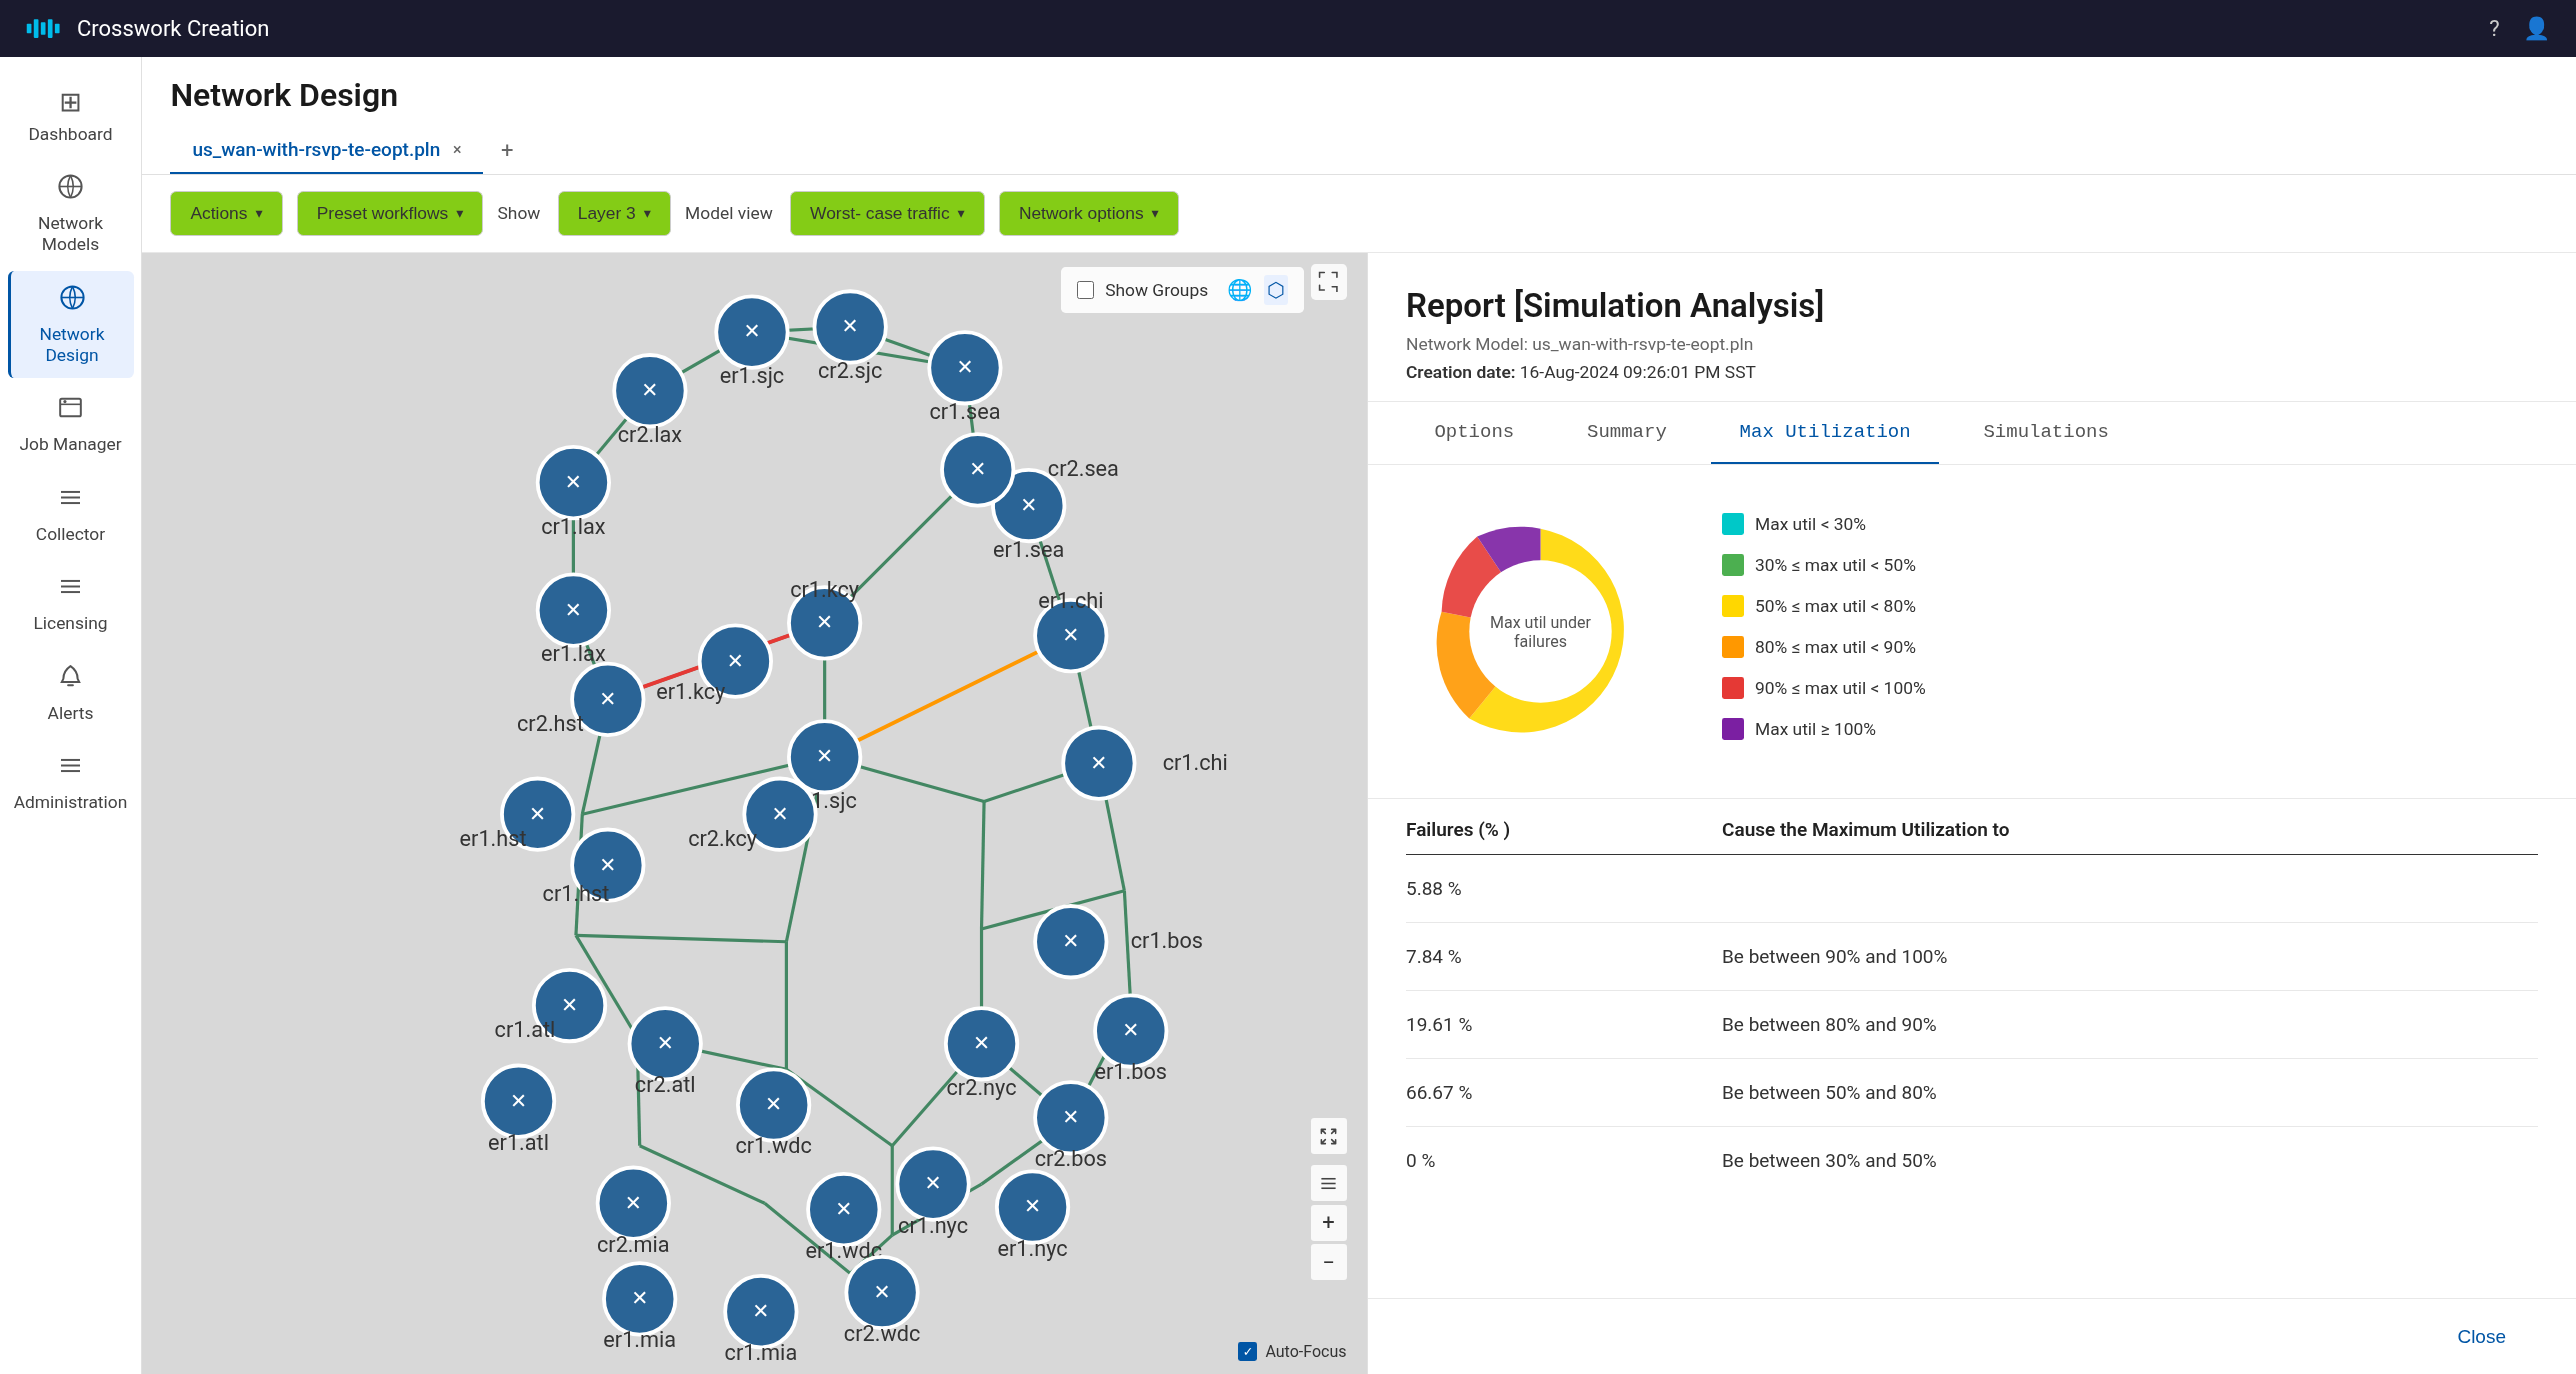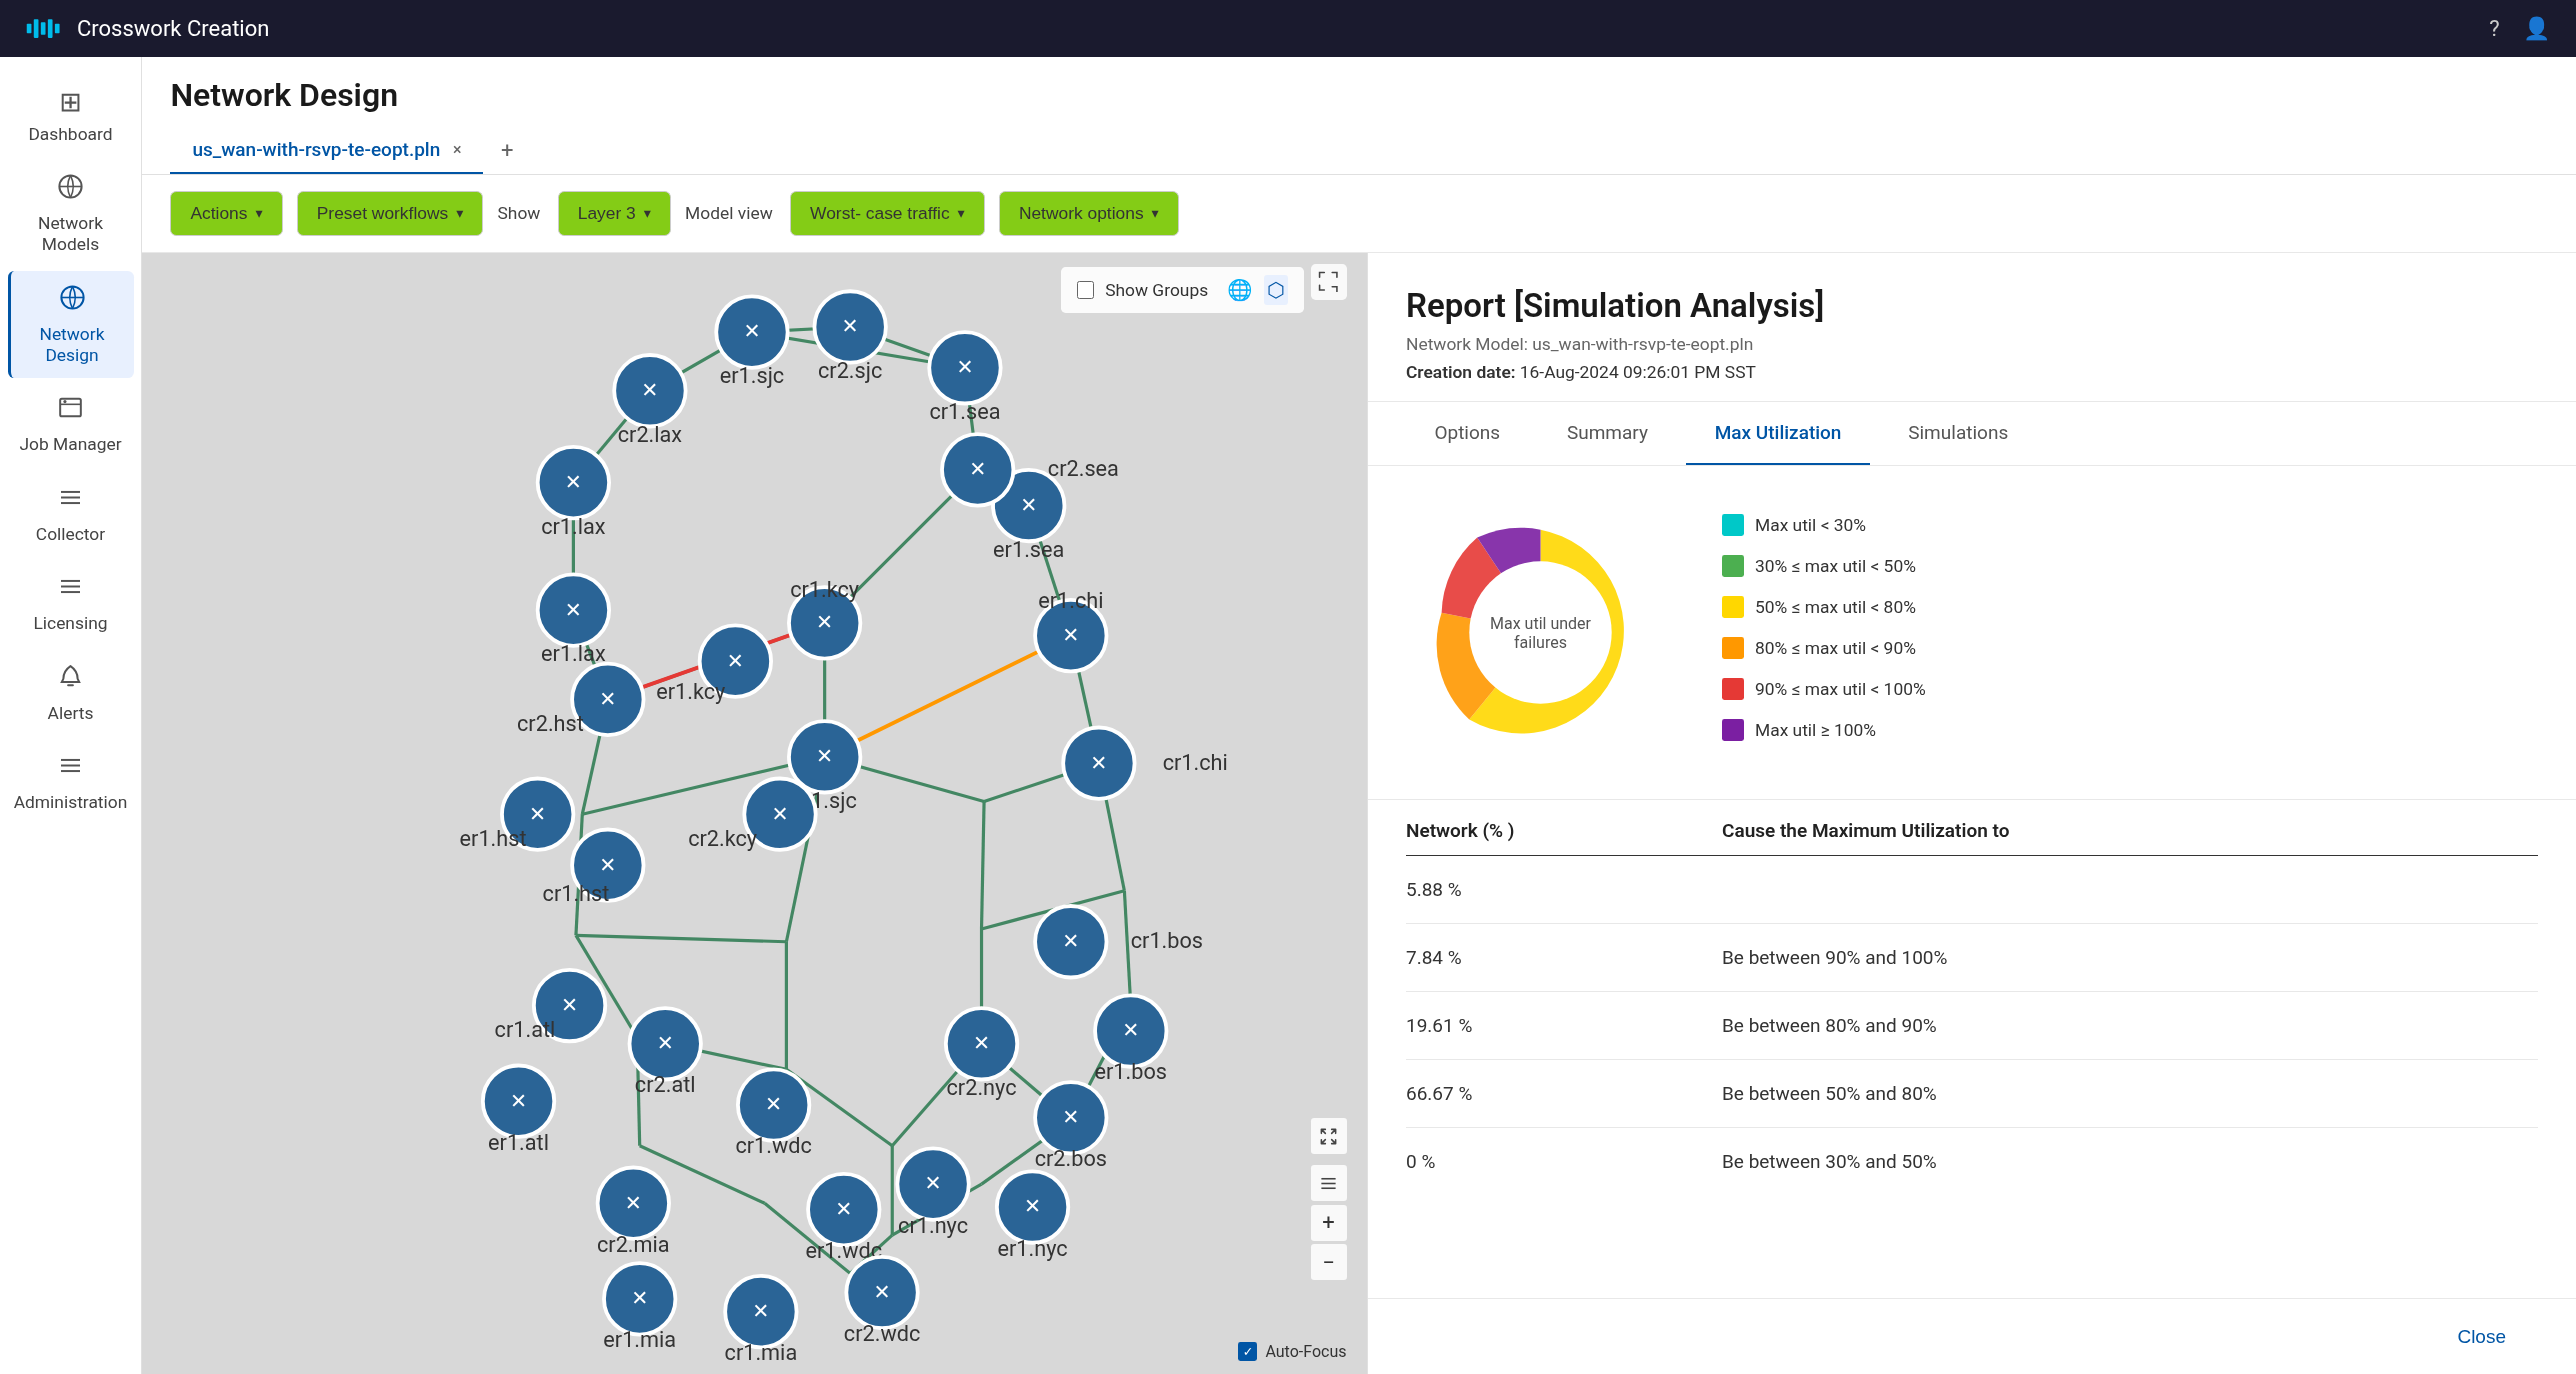--- a/index.html
+++ b/index.html
@@ -259,23 +259,24 @@
       color: #666;
     }
     .report-creation {
       font-size: 17.4px;
       color: #333;
       margin-top: 8px;
     }
     .report-creation strong { font-weight: 600; }
     .report-tabs {
       display: flex;
-      gap: 10px;
+      gap: 16px;
       padding: 0 38px;
       border-bottom: 0.8px solid #e8e8e8;
+      font-family: Liberation Mono, monospace;
     }
     .report-tab {
       padding: 19px 28.4px;
       font-size: 19px;
       color: #555;
       cursor: pointer;
       border-bottom: 2.4px solid transparent;
     }
     .report-tab.active {
       color: #0055a5;
@@ -825,21 +826,21 @@
             </div>
             <div class="legend-item">
               <div class="legend-color" style="background:#7b1fa2;"></div>
               <span>Max util ≥ 100%</span>
             </div>
           </div>
         </div>
 
         <div class="table-section">
           <div class="table-header-row">
-            <div class="col-failures">Network (% )</div>
+            <div class="col-failures">Failures (% )</div>
             <div class="col-cause">Cause the Maximum Utilization to</div>
           </div>
           <div class="table-row">
             <div class="col-failures">5.88 %</div>
           </div>
           <div class="table-row">
             <div class="col-failures">7.84 %</div>
             <div class="col-cause">Be between 90% and 100%</div>
           </div>
           <div class="table-row">

